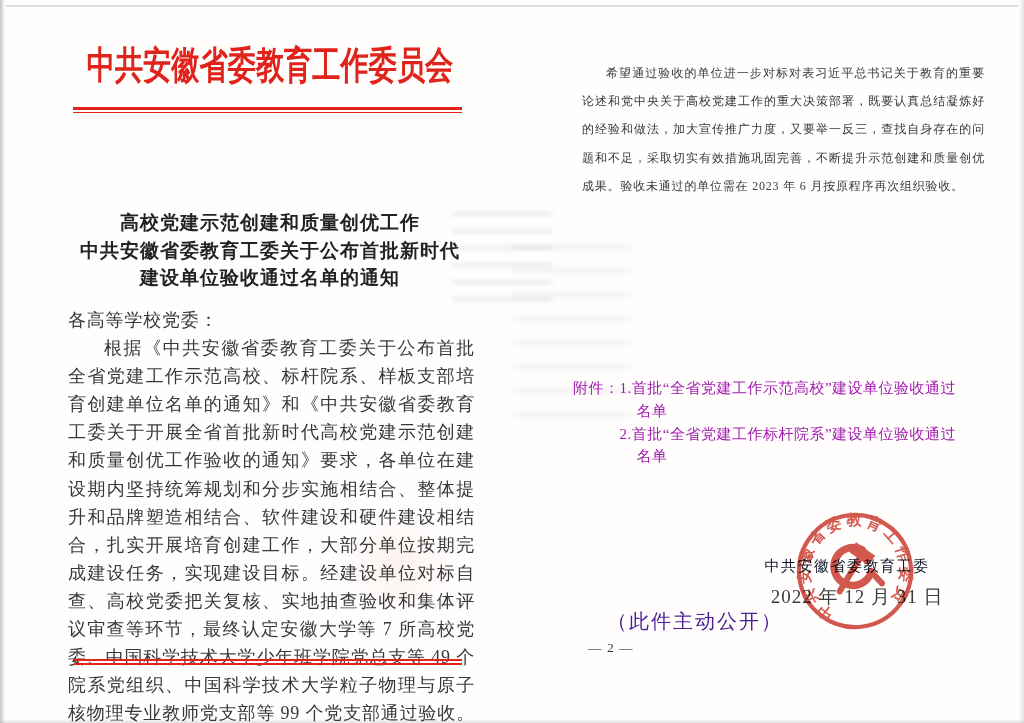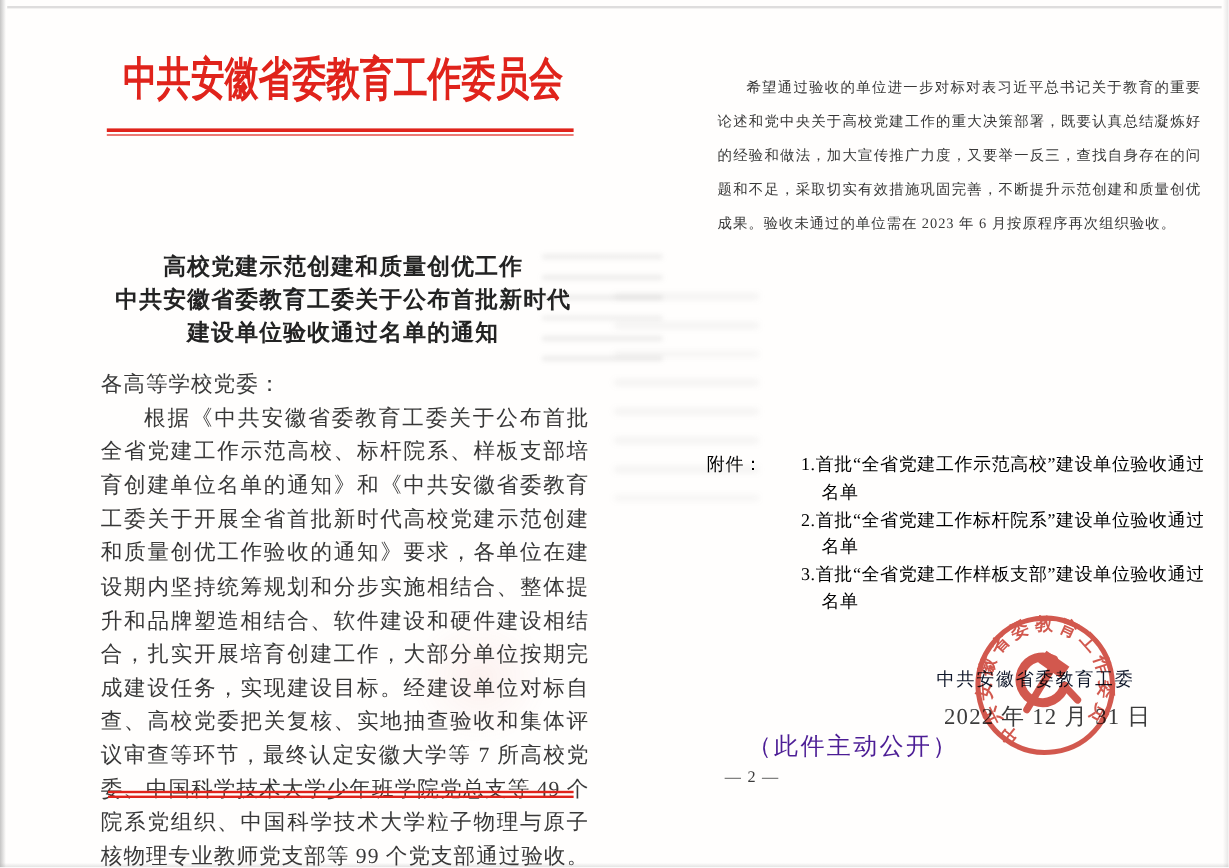--- a/index.html
+++ b/index.html
@@ -24,21 +24,21 @@
   .ghost-gutter1{left:452px;top:212px;width:100px;height:90px;
     background:repeating-linear-gradient(180deg,rgba(110,110,110,.13) 0 4px,rgba(0,0,0,0) 4px 17px);
     filter:blur(2px);}
   .ghost-gutter2{left:512px;top:245px;width:120px;height:180px;
     background:repeating-linear-gradient(180deg,rgba(110,110,110,.10) 0 4px,rgba(0,0,0,0) 4px 24px);
     filter:blur(2.5px);}
   .ghost-seal-bleed{left:320px;top:490px;width:160px;height:150px;border-radius:50%;
     background:radial-gradient(closest-side,rgba(215,70,55,.07),rgba(215,70,55,0) 72%);
     filter:blur(2px);}
 
-  .page{position:absolute;top:0;height:584px;margin-left:16px;}
+  .page{position:absolute;top:0;height:584px;}
   .page-left{left:60px;width:420px;}
   .page-right{left:555px;width:460px;}
 
   
   .letterhead{
     position:absolute;top:46px;left:0;width:100%;
     text-align:center;font-size:30px;font-weight:bold;
     letter-spacing:0px;white-space:nowrap;
     transform:scale(.94,1.26);transform-origin:50% 50%;
   }
@@ -55,21 +55,21 @@
   .salutation{white-space:nowrap;}
   .para{margin:0;text-indent:2em;}
   .red-rule-bottom{position:absolute;top:659px;left:14px;width:388px;height:6px;
     border-top:2px solid;border-bottom:2px solid;box-sizing:border-box;}
 
   
   .rp-text{position:absolute;top:59px;left:27px;width:403px;
     font-size:12px;line-height:28.2px;letter-spacing:.8px;
     text-align:justify;text-justify:inter-ideograph;}
   .attachments{position:absolute;top:377px;left:18px;display:flex;
-    font-size:15px;letter-spacing:.5px;color:#000000;gap:32px;}
+    font-size:15px;letter-spacing:.5px;color:#a21caf;}
   .att-label{flex:0 0 auto;line-height:22.8px;}
   .att-items{width:346px;}
   .att-item{line-height:22.8px;padding-left:17px;text-indent:-17px;}
   .signature{position:absolute;top:557px;left:167px;width:250px;
     text-align:center;font-size:15px;letter-spacing:1.5px;color:#0f172a;white-space:nowrap;}
   .issue-date{position:absolute;top:584px;left:177px;width:250px;
     text-align:center;font-size:19px;letter-spacing:1px;color:#3c3c3c;white-space:nowrap;}
   .seal{position:absolute;top:506px;left:235px;width:130px;height:130px;
     mix-blend-mode:multiply;opacity:.92;}
   .public-note{position:absolute;top:608px;left:52px;font-size:20px;
@@ -108,21 +108,20 @@
   <div class="page page-right">
     <div class="rp-text">
       <p class="para">希望通过验收的单位进一步对标对表习近平总书记关于教育的重要论述和党中央关于高校党建工作的重大决策部署，既要认真总结凝炼好的经验和做法，加大宣传推广力度，又要举一反三，查找自身存在的问题和不足，采取切实有效措施巩固完善，不断提升示范创建和质量创优成果。验收未通过的单位需在 2023 年 6 月按原程序再次组织验收。</p>
     </div>
 
     <div class="attachments">
       <span class="att-label">附件：</span>
       <div class="att-items">
         <div class="att-item">1.首批“全省党建工作示范高校”建设单位验收通过名单</div>
         <div class="att-item">2.首批“全省党建工作标杆院系”建设单位验收通过名单</div>
-        <div class="att-item">3.首批“全省党建工作样板支部”建设单位验收通过名单</div>
       </div>
     </div>
 
     <div class="signature">中共安徽省委教育工委</div>
     <div class="issue-date">2022 年 12 月 31 日</div>
 
     <svg class="seal" viewBox="0 0 130 130">
       <g transform="rotate(-8 65 65)" opacity="0.9">
         <circle cx="65" cy="65" r="56" fill="none" stroke="#c9372b" stroke-width="4.2"></circle>
         <path id="sealArc" d="M 38.6,102.7 A 46,46 0 1 1 91.4,102.7" fill="none"></path>

